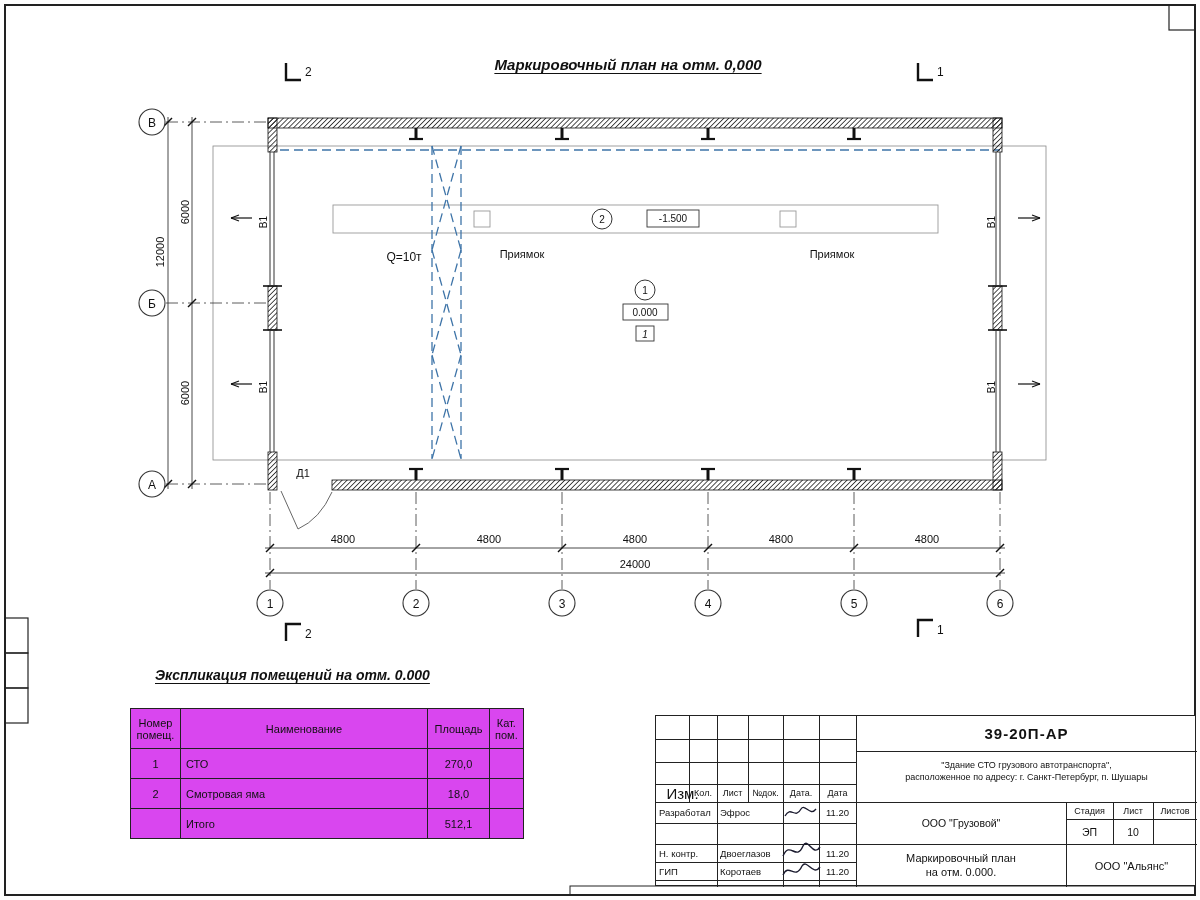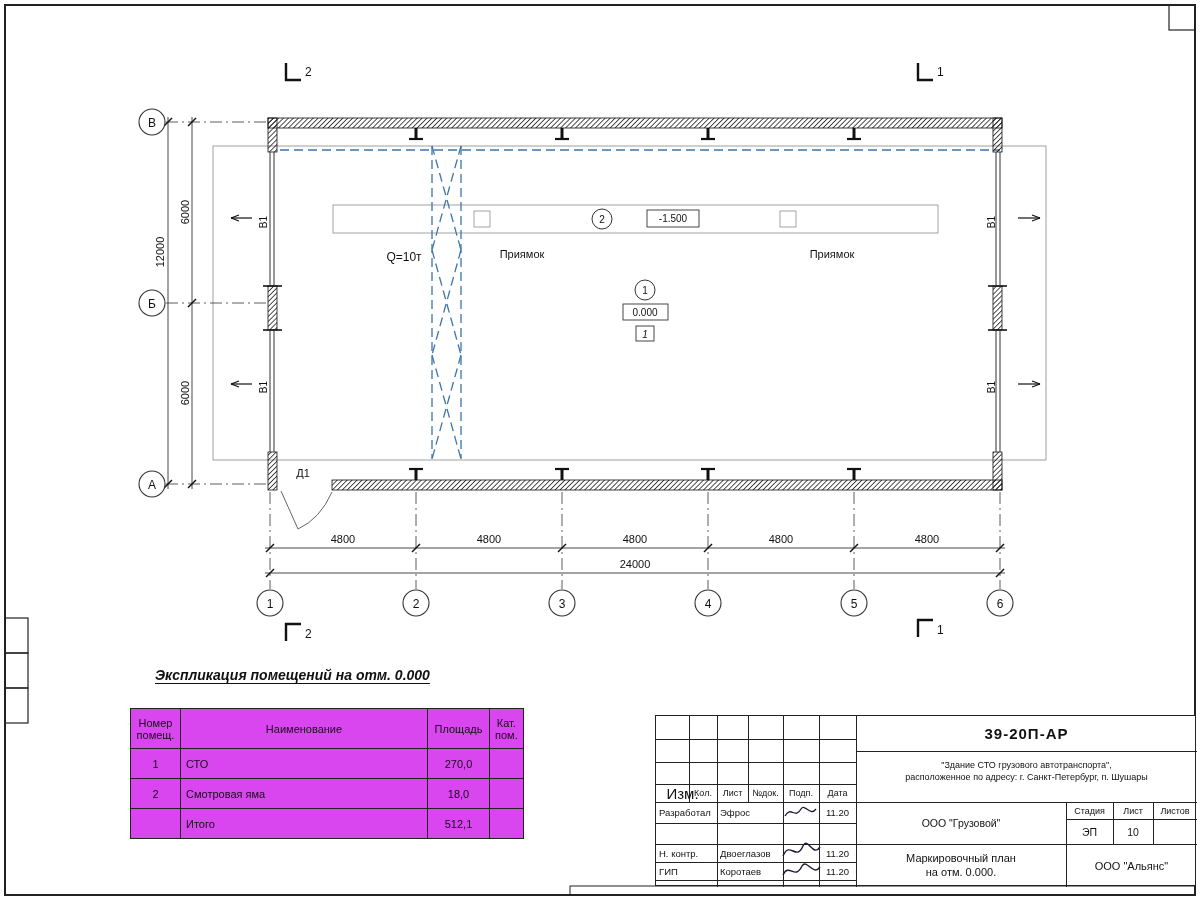--- a/index.html
+++ b/index.html
@@ -241,20 +241,21 @@
     </g>
     <g>
       <text x="602" y="223" text-anchor="middle" class="t10">2</text>
       <text x="673" y="222" text-anchor="middle" class="t10">-1.500</text>
       <text x="645" y="294" text-anchor="middle" class="t10">1</text>
       <text x="645" y="316" text-anchor="middle" class="t10">0.000</text>
       <text x="645" y="338" text-anchor="middle" class="t10 it">1</text>
     </g>
   </svg>
 
+  <div class="abs main-title" style="left:418px;top:56px;width:420px">Маркировочный план на отм. 0,000</div>
 
   <div class="abs" style="left:155px;top:666px;width:330px;text-align:left">
     <span class="sec-title">Экспликация помещений на отм. 0.000</span>
   </div>
 
   <table class="expl abs" style="left:130px;top:708px">
     <colgroup>
         <col style="width:50px">
         <col style="width:247px">
         <col style="width:62px">
@@ -312,21 +313,21 @@
     <div class="hl" style="top:128px;left:200px;width:341px"></div>
     <div class="vl" style="left:410px;top:86px;height:85px"></div>
     <div class="hl" style="top:103px;left:410px;width:131px"></div>
     <div class="vl" style="left:457px;top:86px;height:42px"></div>
     <div class="vl" style="left:497px;top:86px;height:42px"></div>
 
     <div class="tx ctr" style="left:10px;top:68px;width:33px;height:18px;font-size:15px">Изм.</div>
     <div class="tx ctr" style="left:33px;top:68px;width:28px;height:18px;font-size:9px">Кол.</div>
     <div class="tx ctr" style="left:61px;top:68px;width:31px;height:18px;font-size:9px">Лист</div>
     <div class="tx ctr" style="left:92px;top:68px;width:35px;height:18px;font-size:9px">№док.</div>
-    <div class="tx ctr" style="left:127px;top:68px;width:36px;height:18px;font-size:9px">Подп.</div>
+    <div class="tx ctr" style="left:127px;top:68px;width:36px;height:18px;font-size:9px">Дата.</div>
     <div class="tx ctr" style="left:163px;top:68px;width:37px;height:18px;font-size:9px">Дата</div>
 
     <div class="tx" style="left:3px;top:86px;width:57px;height:21px">Разработал</div>
     <div class="tx" style="left:64px;top:86px;width:62px;height:21px">Эфрос</div>
     <div class="tx ctr" style="left:163px;top:86px;width:37px;height:21px">11.20</div>
     <div class="tx" style="left:3px;top:128px;width:57px;height:18px">Н. контр.</div>
     <div class="tx" style="left:64px;top:128px;width:62px;height:18px">Двоеглазов</div>
     <div class="tx ctr" style="left:163px;top:128px;width:37px;height:18px">11.20</div>
     <div class="tx" style="left:3px;top:146px;width:57px;height:18px">ГИП</div>
     <div class="tx" style="left:64px;top:146px;width:62px;height:18px">Коротаев</div>

